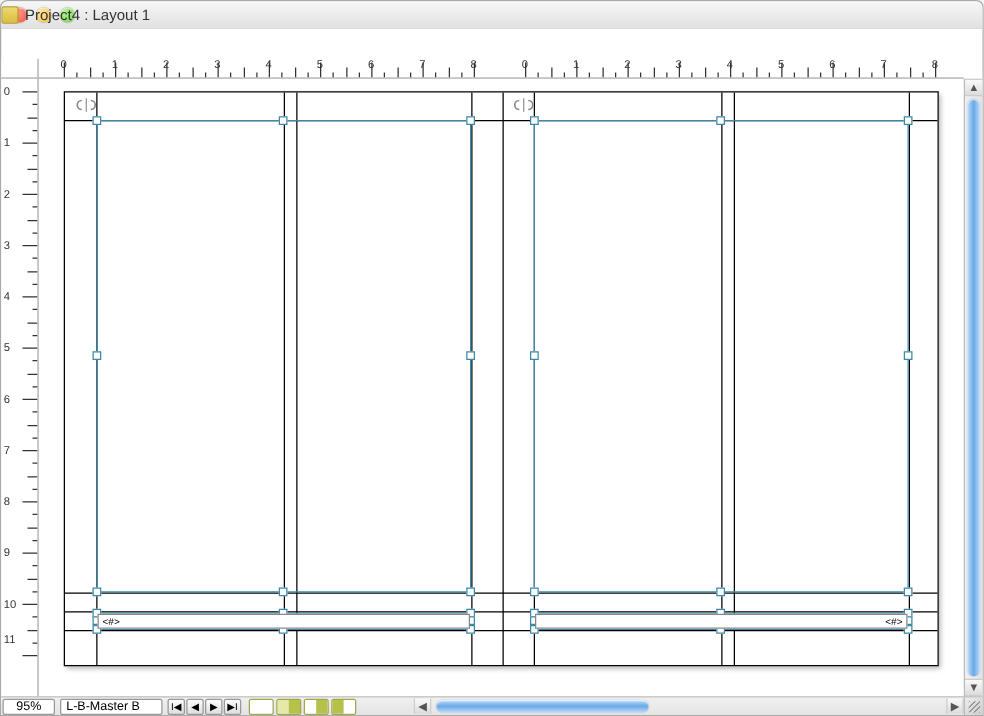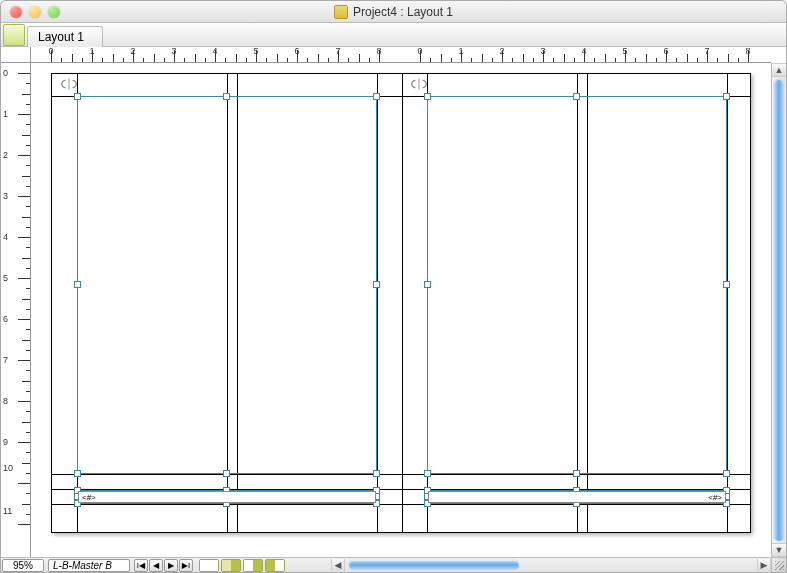--- a/index.html
+++ b/index.html
@@ -6,21 +6,21 @@
 body { font-family: "Lucida Grande", Arial, sans-serif; font-size: 11px; background: #fff; width: 787px; height: 573px; overflow: hidden; position: relative; }
 
 
 .window { width: 787px; height: 573px; background: #fff; border: 1px solid #aaa; border-radius: 6px 6px 0 0; position: relative; overflow: hidden; box-shadow: 0 2px 8px rgba(0,0,0,0.3); }
 .titlebar { height: 22px; background: linear-gradient(#f7f7f7, #e1e1e1); border-bottom: 1px solid #bbb; border-radius: 6px 6px 0 0; position: relative; display: flex; align-items: center; }
 .traffic-lights { display: flex; gap: 7px; padding-left: 9px; }
 .light { width: 12px; height: 12px; border-radius: 50%; box-shadow: inset 0 1px 1px rgba(255,255,255,0.5), 0 0 1px rgba(0,0,0,0.5); }
 .light.red { background: radial-gradient(circle at 30% 30%, #ff9b94, #f15440); }
 .light.yellow { background: radial-gradient(circle at 30% 30%, #ffe69e, #f5be3e); }
 .light.green { background: radial-gradient(circle at 30% 30%, #b4f099, #73d349); }
-.title-wrap { position: absolute; left: 0; right: 0; display: flex; justify-content: center; align-items: center; gap: 5px; pointer-events: none; }
+.title-wrap { position: absolute; left: 0; right: 0; display: flex; align-items: center; gap: 5px; pointer-events: none; }
 .title-icon { width: 14px; height: 14px; background: linear-gradient(#eed96f,#d9bd3e); border: 1px solid #b89b25; border-radius: 2px; }
 .title-text { font-size: 12px; color: #333; }
 
 
 .tabbar { height: 24px; background: linear-gradient(#fdfdfd,#e6e6e6); border-bottom: 1px solid #bbb; display: flex; align-items: flex-end; }
 .tab-icon-box { width: 22px; height: 22px; margin: 0 2px; display: flex; align-items: center; justify-content: center; border: 1px solid #a6b85a; background: linear-gradient(#f5fbd8,#cfe286); border-radius: 2px; }
 .tab { padding: 3px 18px 3px 10px; background: linear-gradient(#fdfdfd,#eaeaea); border: 1px solid #bbb; border-bottom: none; border-radius: 3px 3px 0 0; font-size: 12px; position: relative; top: 1px; }
 
 
 .rulers-corner { position: absolute; top: 46px; left: 0; width: 30px; height: 16px; border-right: 1px solid #999; border-bottom: 1px solid #999; background:#fff; }
@@ -71,21 +71,21 @@
 .v-thumb { position:absolute; top: 16px; bottom: 16px; left: 2px; right: 2px; border-radius: 6px; background: linear-gradient(to right, #bcdcff, #6aa9e6, #bcdcff); box-shadow: inset 0 1px 1px rgba(255,255,255,0.7), 0 0 1px rgba(0,0,0,0.3); }
 
 .h-scrollbar { position:absolute; left: 0; right: 15px; bottom: 0; height: 15px; background: linear-gradient(#f0f0f0,#e4e4e4); border-top:1px solid #bbb; display:flex; align-items:center; }
 .h-scroll-track { position:absolute; left: 330px; right: 0; top: 1px; bottom: 1px; }
 .h-scroll-track .arrow { position:absolute; top:0; bottom:0; width:14px; display:flex; align-items:center; justify-content:center; background: linear-gradient(#f9f9f9,#dcdcdc); border-left:1px solid #ccc; border-right:1px solid #ccc; font-size:9px; color:#555; }
 .h-scroll-track .arrow.left { left:0; }
 .h-scroll-track .arrow.right { right:0; }
 .h-thumb { position:absolute; top: 1px; bottom: 1px; left: 18px; width: 170px; border-radius: 6px; background: linear-gradient(#bcdcff, #6aa9e6, #bcdcff); box-shadow: inset 0 1px 1px rgba(255,255,255,0.7), 0 0 1px rgba(0,0,0,0.3); }
 
 .zoom-box { width: 42px; height: 13px; margin-left: 1px; border: 1px solid #999; border-radius: 2px; background:#fff; font-size:10px; text-align:center; line-height:11px; }
-.page-box { width: 82px; height: 13px; margin-left: 4px; border: 1px solid #999; border-radius: 2px; background:#fff; font-size:10px; text-align:left; padding-left:4px; line-height:11px;font-style:italic; }
+.page-box { width: 82px; height: 13px; margin-left: 4px; border: 1px solid #999; border-radius: 2px; background:#fff; font-size:10px; text-align:left; padding-left:4px; line-height:11px; }
 .page-nav { display:flex; align-items:center; gap:1px; margin-left:4px; }
 .page-nav .nb { width:14px; height:13px; border:1px solid #999; background: linear-gradient(#fdfdfd,#dedede); display:flex; align-items:center; justify-content:center; font-size:8px; border-radius:2px; }
 .view-btns { display:flex; align-items:center; gap:2px; margin-left:6px; }
 .vb { width:20px; height:13px; border:1px solid #a1a84a; border-radius:2px; display:flex; overflow:hidden; }
 .vb .seg { flex:1; }
 .vb.a .seg { background:#fff; }
 .vb.b .seg:first-child { background:#e5e8a7; } .vb.b .seg:last-child { background:#b6c14a; }
 .vb.c .seg:first-child { background:#fff; } .vb.c .seg:last-child { background:#b6c14a; }
 .vb.d .seg:first-child { background:#b6c14a; } .vb.d .seg:last-child { background:#fff; }
 
@@ -102,26 +102,20 @@
       <div class="light red"></div>
       <div class="light yellow"></div>
       <div class="light green"></div>
     </div>
     <div class="title-wrap">
       <div class="title-icon"></div>
       <div class="title-text">Project4 : Layout 1</div>
     </div>
   </div>
 
-  <div class="tabbar">
-    <div class="tab-icon-box"></div>
-    <div class="tab">
-      <span>Layout 1</span>
-    </div>
-  </div>
 
   <div class="rulers-corner"></div>
   <div class="h-ruler">
       <div class="h-ruler-inner" id="hruler">
         <div class="h-tick major" style="left: 20px;"></div>
         <div class="h-label" style="left: 20px;">0</div>
         <div class="h-tick half" style="left: 40.5px;"></div>
         <div class="h-tick minor" style="left: 30.25px;"></div>
         <div class="h-tick minor" style="left: 50.75px;"></div>
         <div class="h-tick major" style="left: 61px;"></div>
@@ -251,21 +245,21 @@
         <div class="v-label" style="top: 338px;">8</div>
         <div class="v-tick half" style="top: 358.5px;"></div>
         <div class="v-tick minor" style="top: 348.25px;"></div>
         <div class="v-tick minor" style="top: 368.75px;"></div>
         <div class="v-tick major" style="top: 379px;"></div>
         <div class="v-label" style="top: 379px;">9</div>
         <div class="v-tick half" style="top: 399.5px;"></div>
         <div class="v-tick minor" style="top: 389.25px;"></div>
         <div class="v-tick minor" style="top: 409.75px;"></div>
         <div class="v-tick major" style="top: 420px;"></div>
-        <div class="v-label" style="top: 405px;">10</div>
+        <div class="v-label" style="top: 420px;">10</div>
         <div class="v-tick half" style="top: 440.5px;"></div>
         <div class="v-tick minor" style="top: 430.25px;"></div>
         <div class="v-tick minor" style="top: 450.75px;"></div>
         <div class="v-tick major" style="top: 461px;"></div>
         <div class="v-label" style="top: 448px;">11</div>
       </div>
     </div>
 
   <div class="canvas-viewport">
     <div class="spread">

